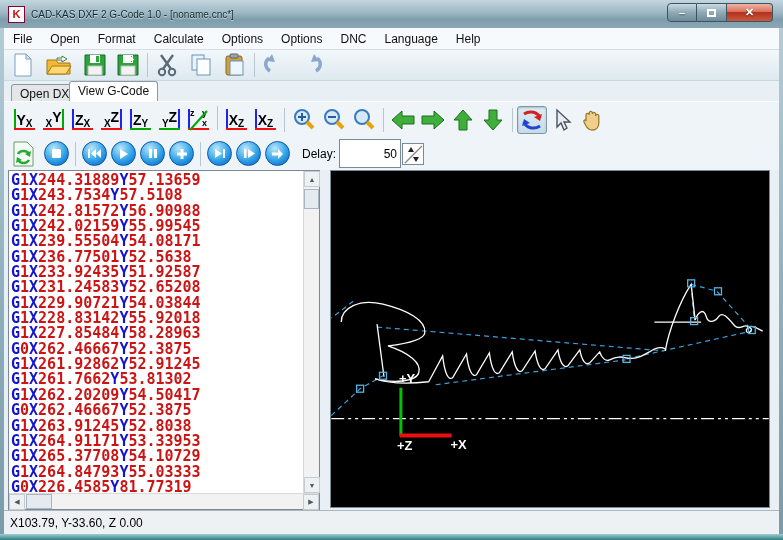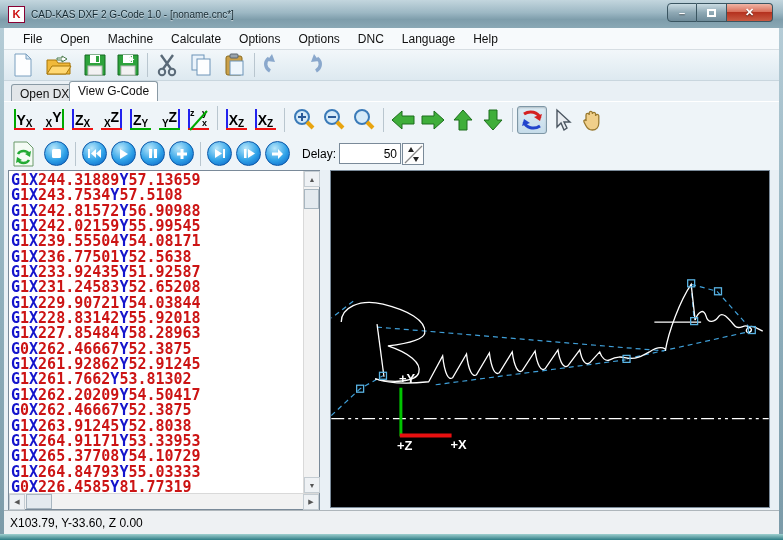--- a/index.html
+++ b/index.html
@@ -18,21 +18,21 @@
   .wbtn { height:19px; border:1px solid #3a5561; display:flex; align-items:center; justify-content:center;
     color:#fff; font-size:11px; font-weight:bold; text-shadow:0 1px 1px #0008; }
   .wbtn.min { width:30px; border-radius:4px 0 0 4px; background:linear-gradient(180deg,#c9dbe2,#8fa9b5 50%,#6e8b99); }
   .wbtn.max { width:30px; border-left:none; background:linear-gradient(180deg,#c9dbe2,#8fa9b5 50%,#6e8b99); }
   .wbtn.close { width:46px; border-left:none; border-radius:0 4px 4px 0;
     background:linear-gradient(180deg,#f0b5a5,#d9715c 45%,#b5321f 50%,#c85a42); }
   .wbtn .box { width:9px; height:8px; border:2px solid #fff; display:block; }
   
   .inner { position:absolute; left:4px; right:4px; top:28px; bottom:6px; background:#e9f0f5; }
   .menubar { position:absolute; left:0; top:0; right:0; height:22px; background:#f7fafc;
-    border-bottom:1px solid #d7dee3; display:flex; align-items:center; padding-left:10px; }
+    border-bottom:1px solid #d7dee3; display:flex; align-items:center; }
   .menu-item { font-size:12px; color:#111; padding:3px 9px; }
   
   .toolbar1 { position:absolute; left:0; right:0; top:22px; height:31px;
     background:linear-gradient(180deg,#f2f7fa,#dde9f0); border-bottom:1px solid #c9d6de;
     display:flex; align-items:center; padding-left:4px; }
   .tbtn { width:30px; height:27px; display:flex; align-items:center; justify-content:center; }
   .sep { width:1px; height:24px; background:#b9c6cf; margin:0 4px; }
   
   .tabrow { position:absolute; left:0; right:0; top:53px; height:20px; }
   .tab { position:absolute; bottom:0; font-size:12px; padding:2px 8px 3px; border:1px solid #8a9aa5;
@@ -54,21 +54,21 @@
   .tool2 { width:30px; height:28px; display:flex; align-items:center; justify-content:center; }
   .tool2.pressed { border:1px solid #7e97a6; border-radius:3px;
     background:linear-gradient(180deg,#dcebf4,#c6dcea); box-shadow:inset 0 1px 2px #0003; }
   
   .toolbar3 { position:absolute; left:0; right:0; top:109px; height:33px; background:#eef4f8;
     display:flex; align-items:center; padding-left:4px; }
   .pbtn { width:25px; height:25px; border-radius:50%; border:1px solid #0a57a8; margin:0 2px;
     background:radial-gradient(circle at 38% 28%, #b9e7fb, #2fa2e8 55%, #0b63c5 95%);
     display:flex; align-items:center; justify-content:center; }
   .delay-label { font-size:12px; color:#000; margin:0 3px 0 10px; }
-  .delay-input { width:62px; height:21px; border:1px solid #7a8a99; font-size:12px;
+  .delay-input { width:62px; height:29px; border:1px solid #7a8a99; font-size:12px;
     text-align:right; padding-right:3px; font-family:"Liberation Sans",sans-serif; }
   .spinner { width:22px; height:22px; border:1px solid #7a8a99; background:#fdfdfd; margin-left:1px; }
   
   .content { position:absolute; left:0; right:0; top:142px; bottom:24px; }
   .gcode-panel { position:absolute; left:4px; top:0; width:312px; bottom:0;
     border:1px solid #7a8a99; background:#fff; }
   .gcode-lines { position:absolute; left:2px; top:2px; right:17px; bottom:17px; overflow:hidden;
     font-family:"DejaVu Sans Mono", monospace; font-size:15px; font-weight:bold; line-height:15.35px;
     white-space:pre; }
   .gl-letter { color:#1414cc; } .gl-num { color:#cc1414; }
@@ -105,21 +105,21 @@
         </div>
       <div class="wbtn close">✕</div>
     </div>
   </div>
 
   <div class="inner">
 
     <div class="menubar" id="menubar">
         <span class="menu-item">File</span>
         <span class="menu-item">Open</span>
-        <span class="menu-item">Machine</span>
+        <span class="menu-item">Format</span>
         <span class="menu-item">Calculate</span>
         <span class="menu-item">Options</span>
         <span class="menu-item">Options</span>
         <span class="menu-item">DNC</span>
         <span class="menu-item">Language</span>
         <span class="menu-item">Help</span>
       </div>
 
     <div class="toolbar1">
       <div class="tbtn">

